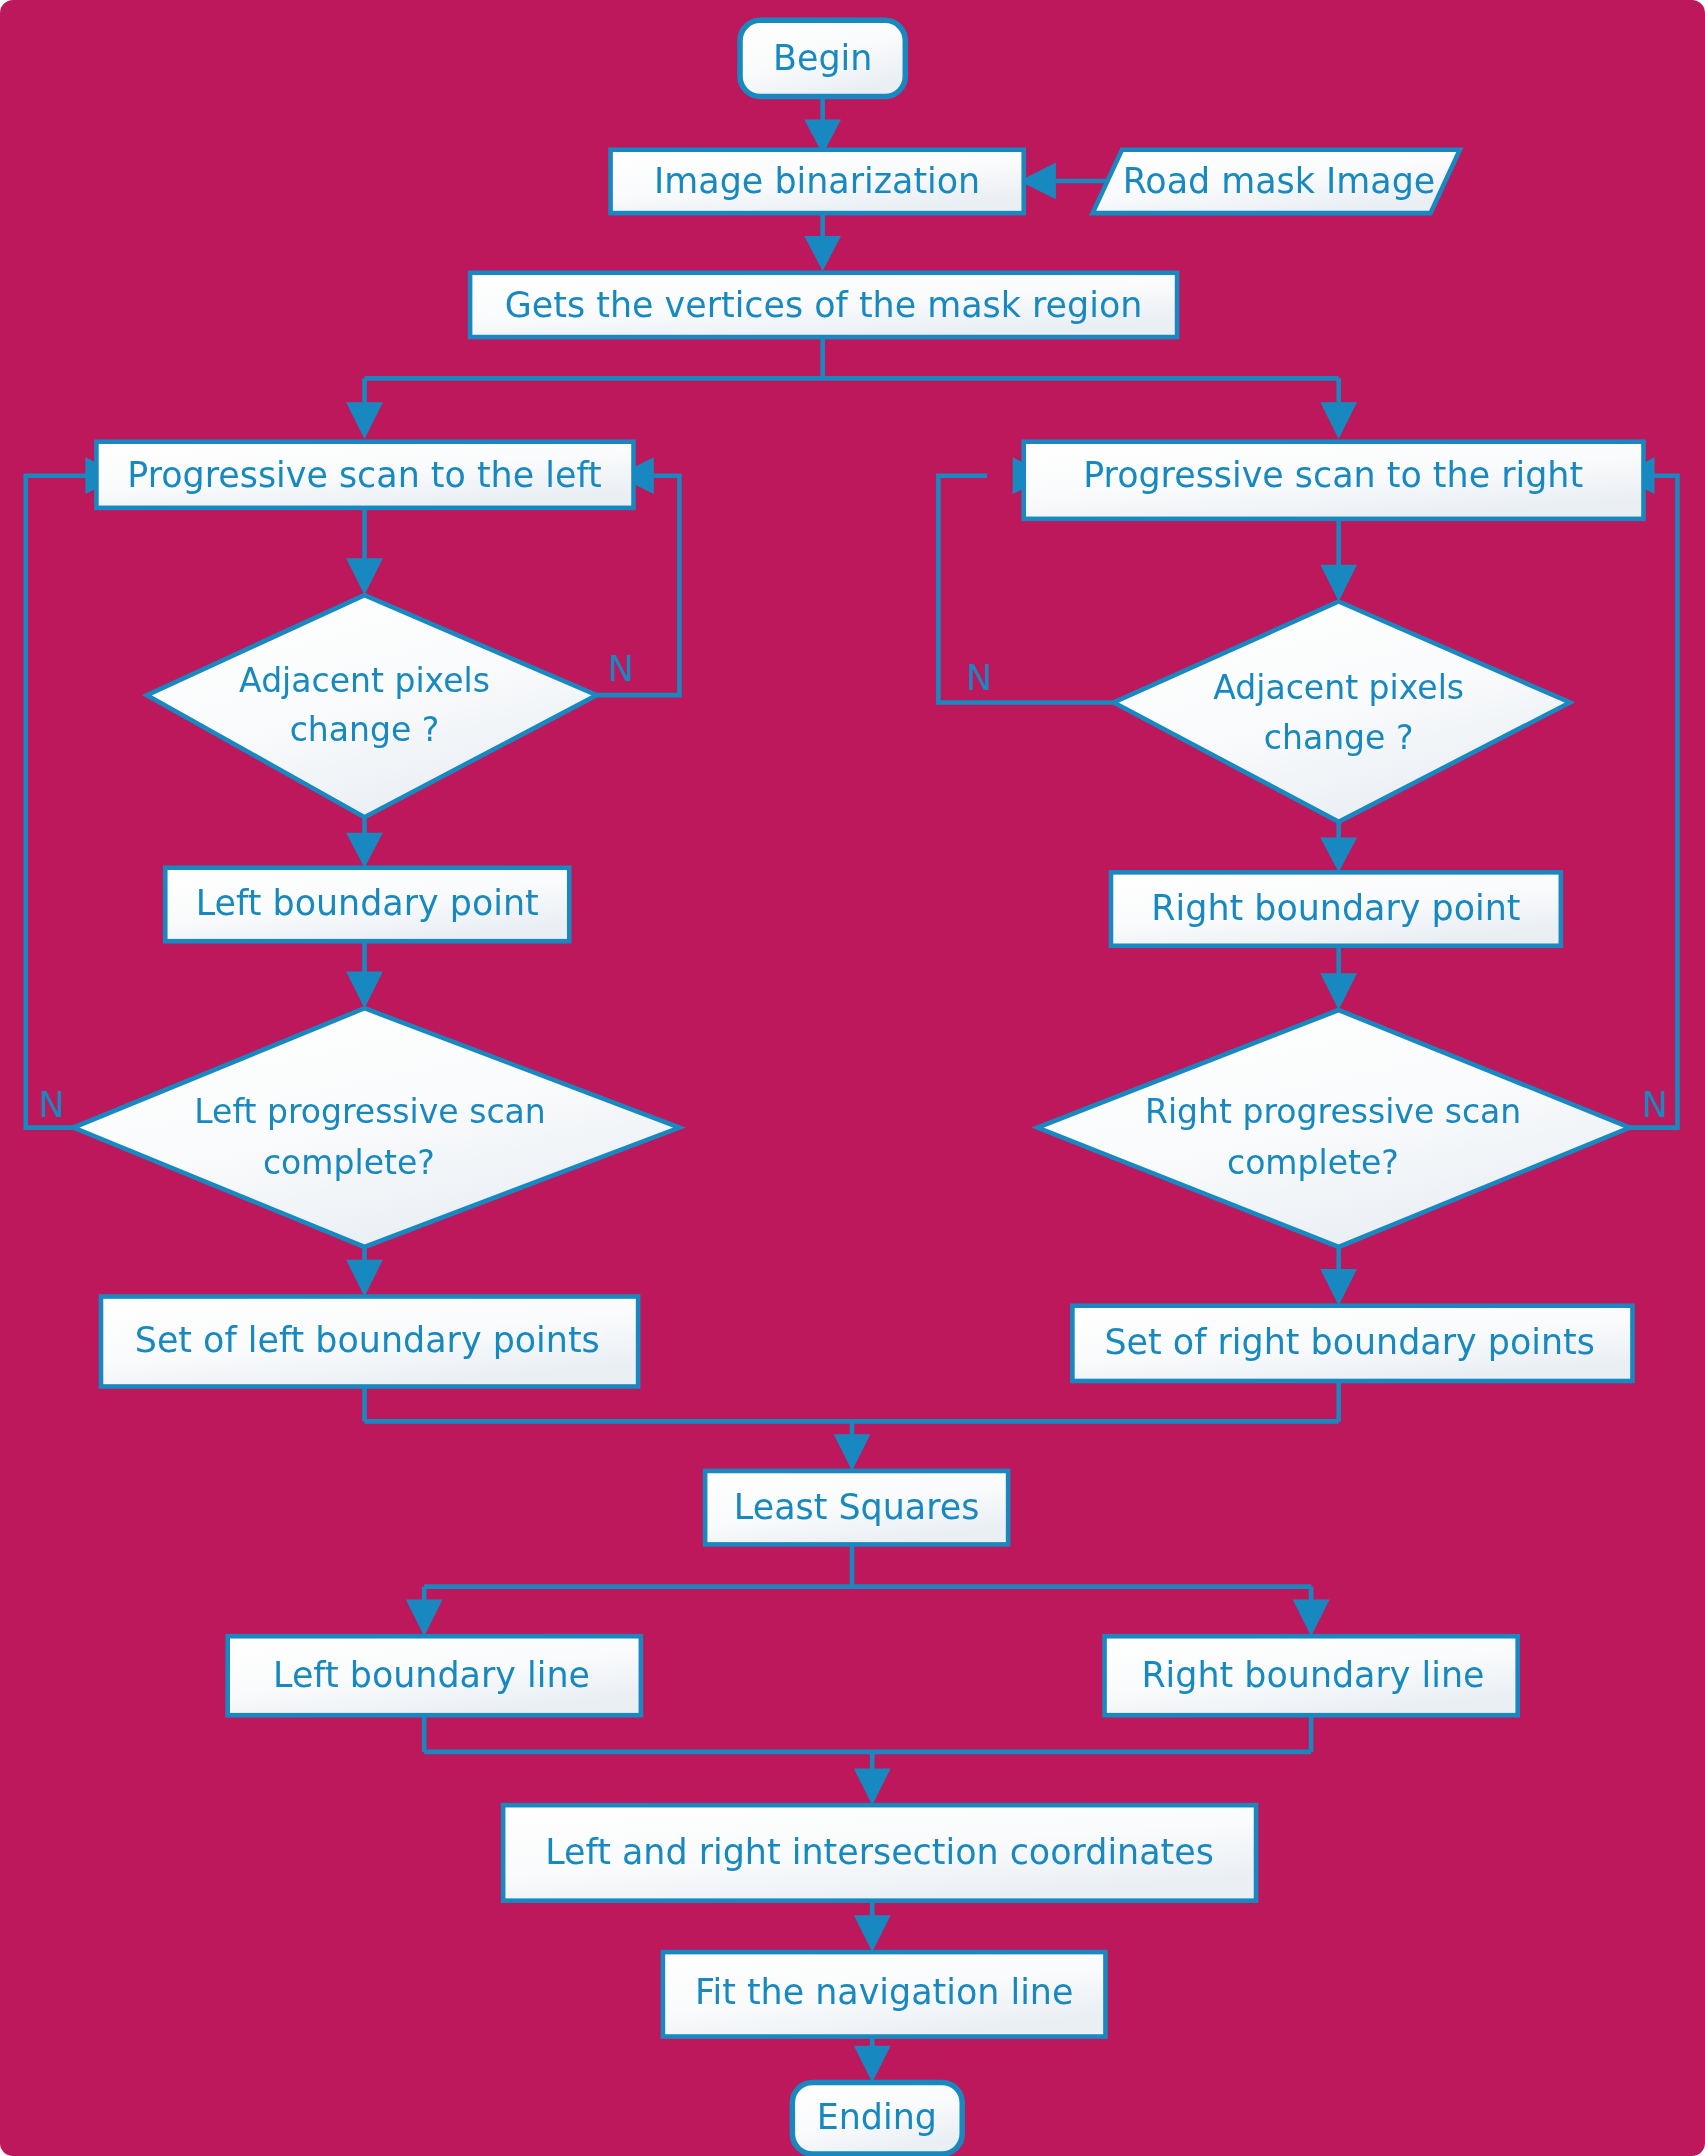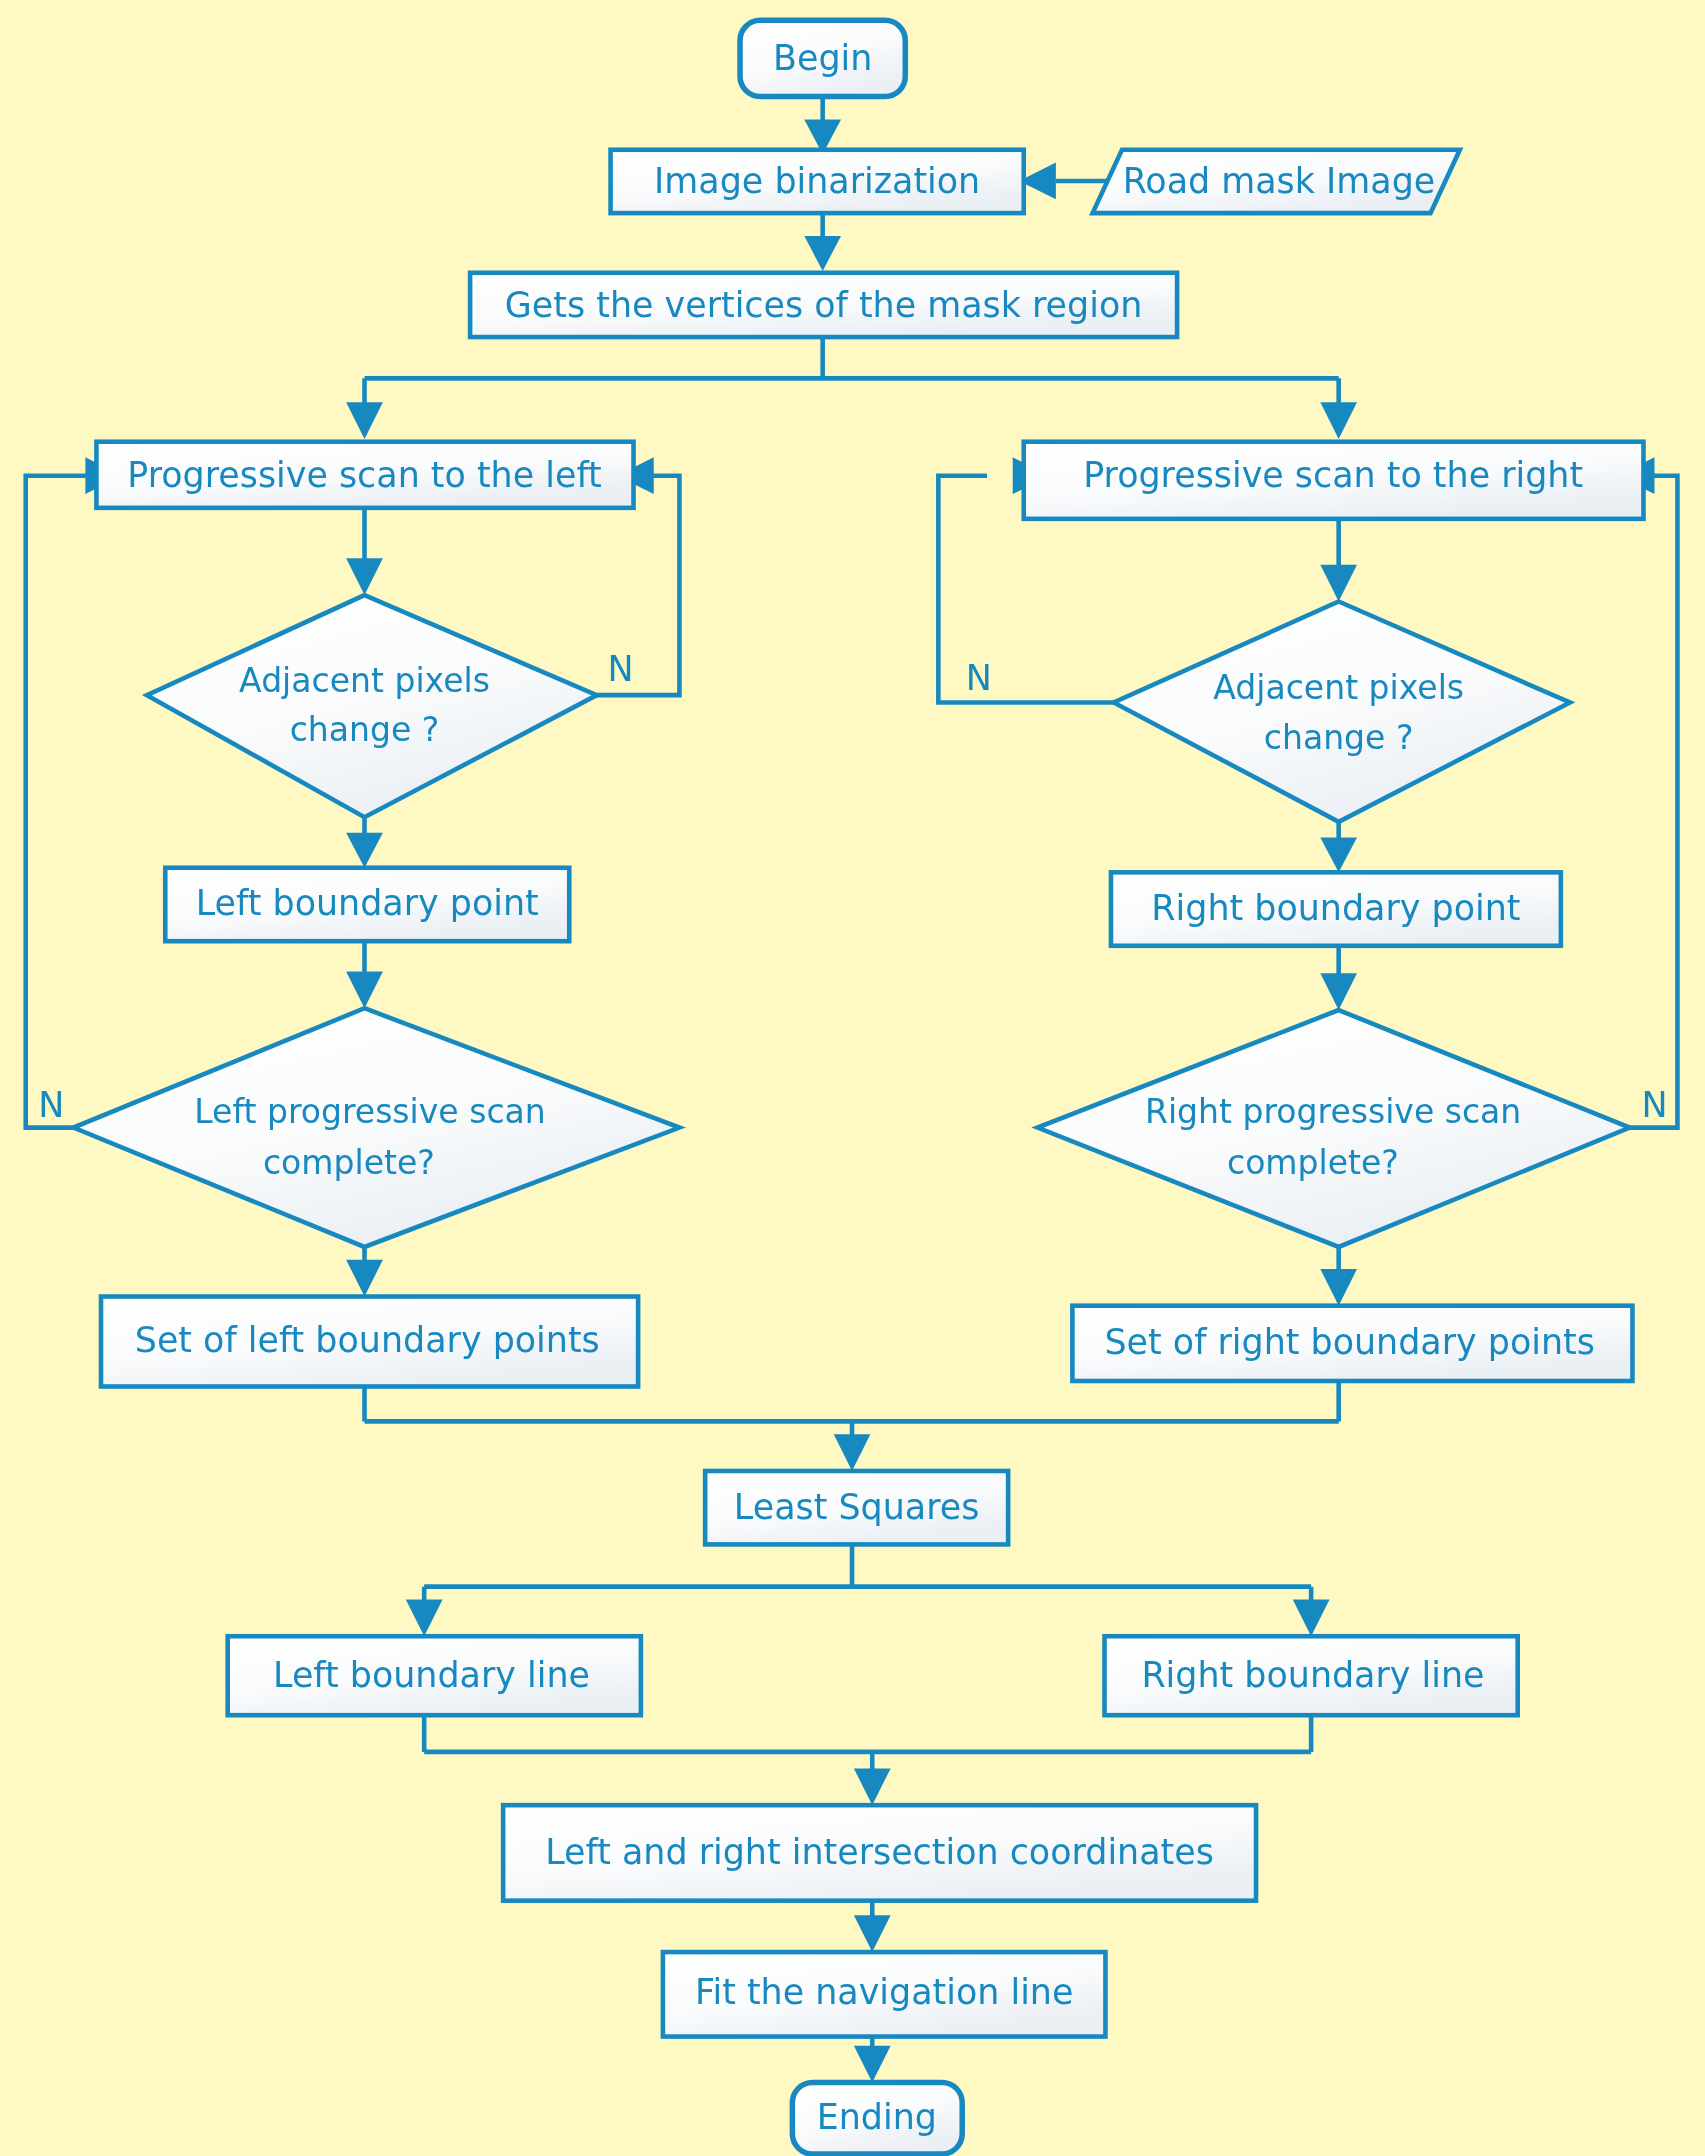--- a/index.html
+++ b/index.html
@@ -7,22 +7,23 @@
     padding: 0;
     background: #ffffff;
   }
   body {
     font-family: "DejaVu Sans", sans-serif;
   }
   #flowchart-root {
     position: relative;
     width: 1705px;
     height: 2156px;
-    background: #fef9c3;
+    background: #be185d;
     overflow: hidden;
+    border-radius: 13px;
   }
   svg.chart {
     display: block;
     width: 1705px;
     height: 2156px;
   }
   .node-text {
     font-family: "DejaVu Sans", sans-serif;
     fill: #1789C0;
     text-anchor: middle;

